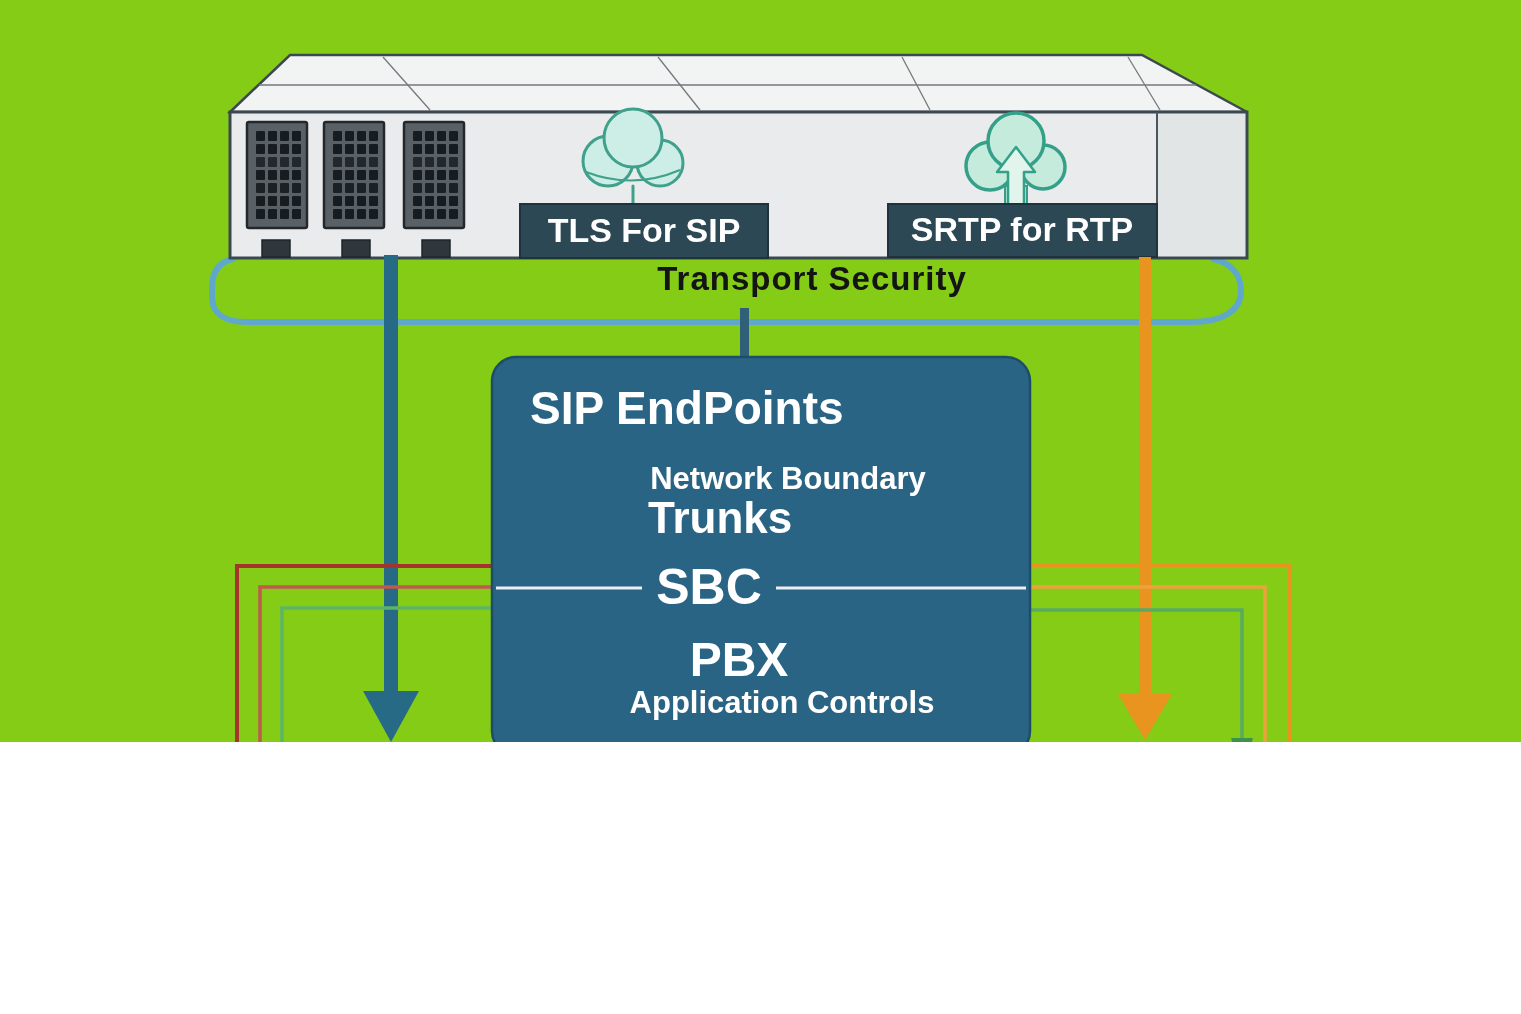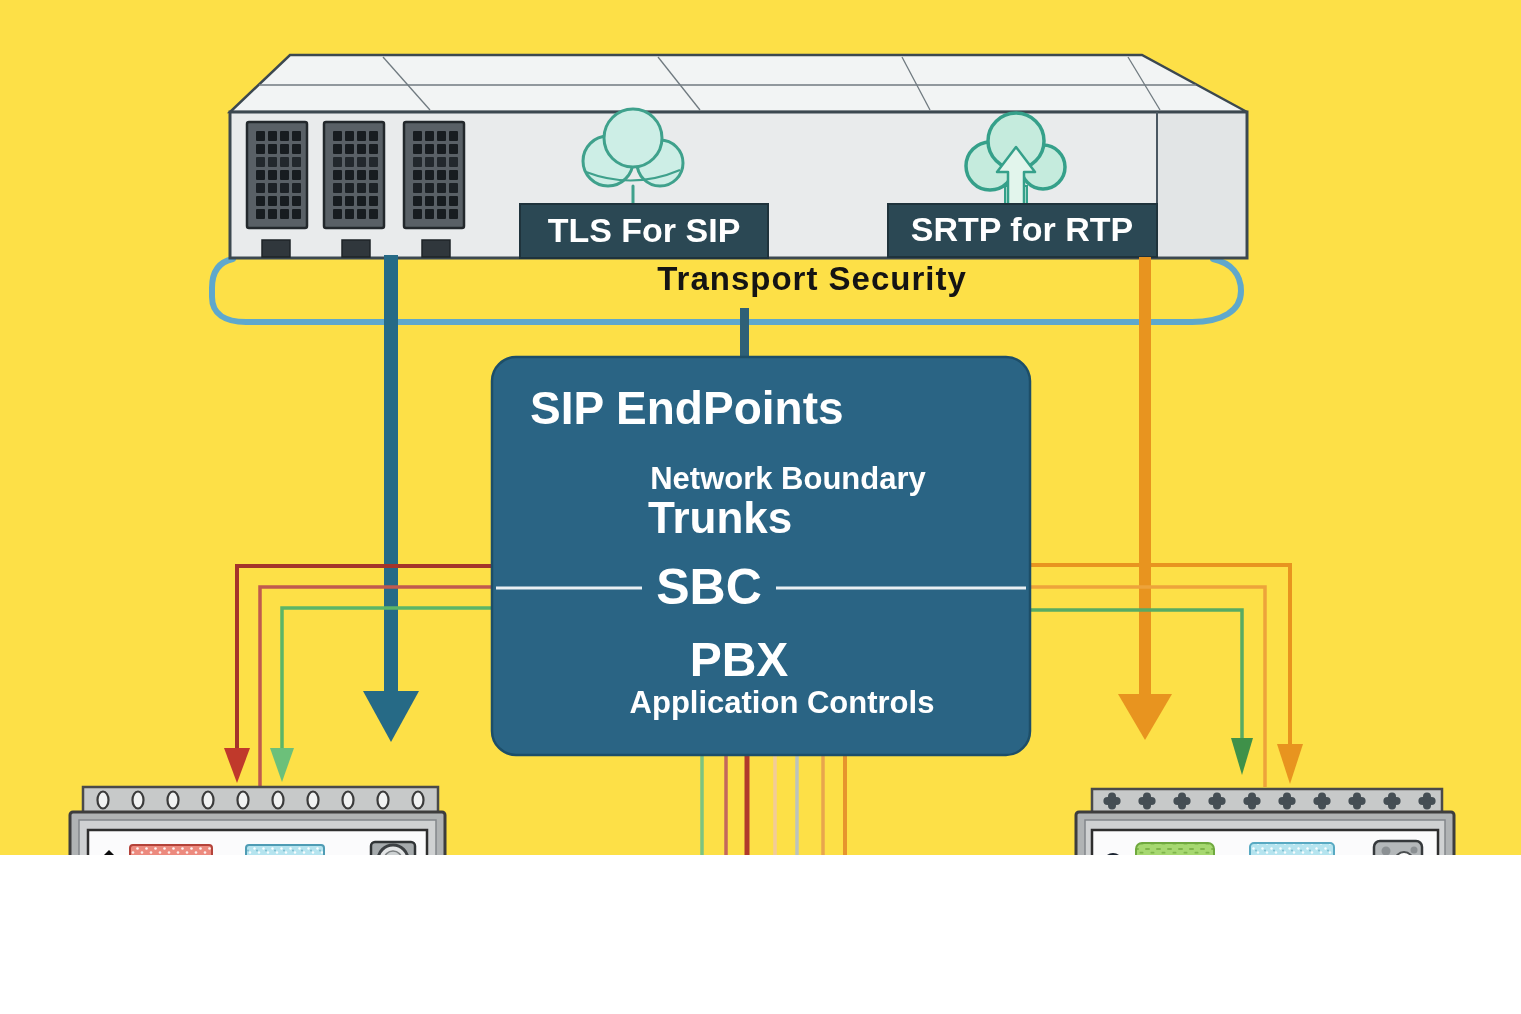--- a/index.html
+++ b/index.html
@@ -1,16 +1,16 @@
 <!DOCTYPE html>
 <html><head>
 <meta charset="utf-8">
 <style>
   html,body{margin:0;padding:0;background:#ffffff;}
-  #stage{position:relative;width:1521px;height:855px;background:#fde047;overflow:hidden;
+  #stage{position:relative;width:1521px;height:742px;background:#84cc16;overflow:hidden;
          font-family:"Liberation Sans",sans-serif;}
   svg{display:block;}
   text{font-family:"Liberation Sans","DejaVu Sans",sans-serif;}
 </style>
 </head>
 <body>
 
 <div id="stage">
 <svg width="1521" height="1014" viewBox="0 0 1521 1014" xmlns="http://www.w3.org/2000/svg">
   <defs>

